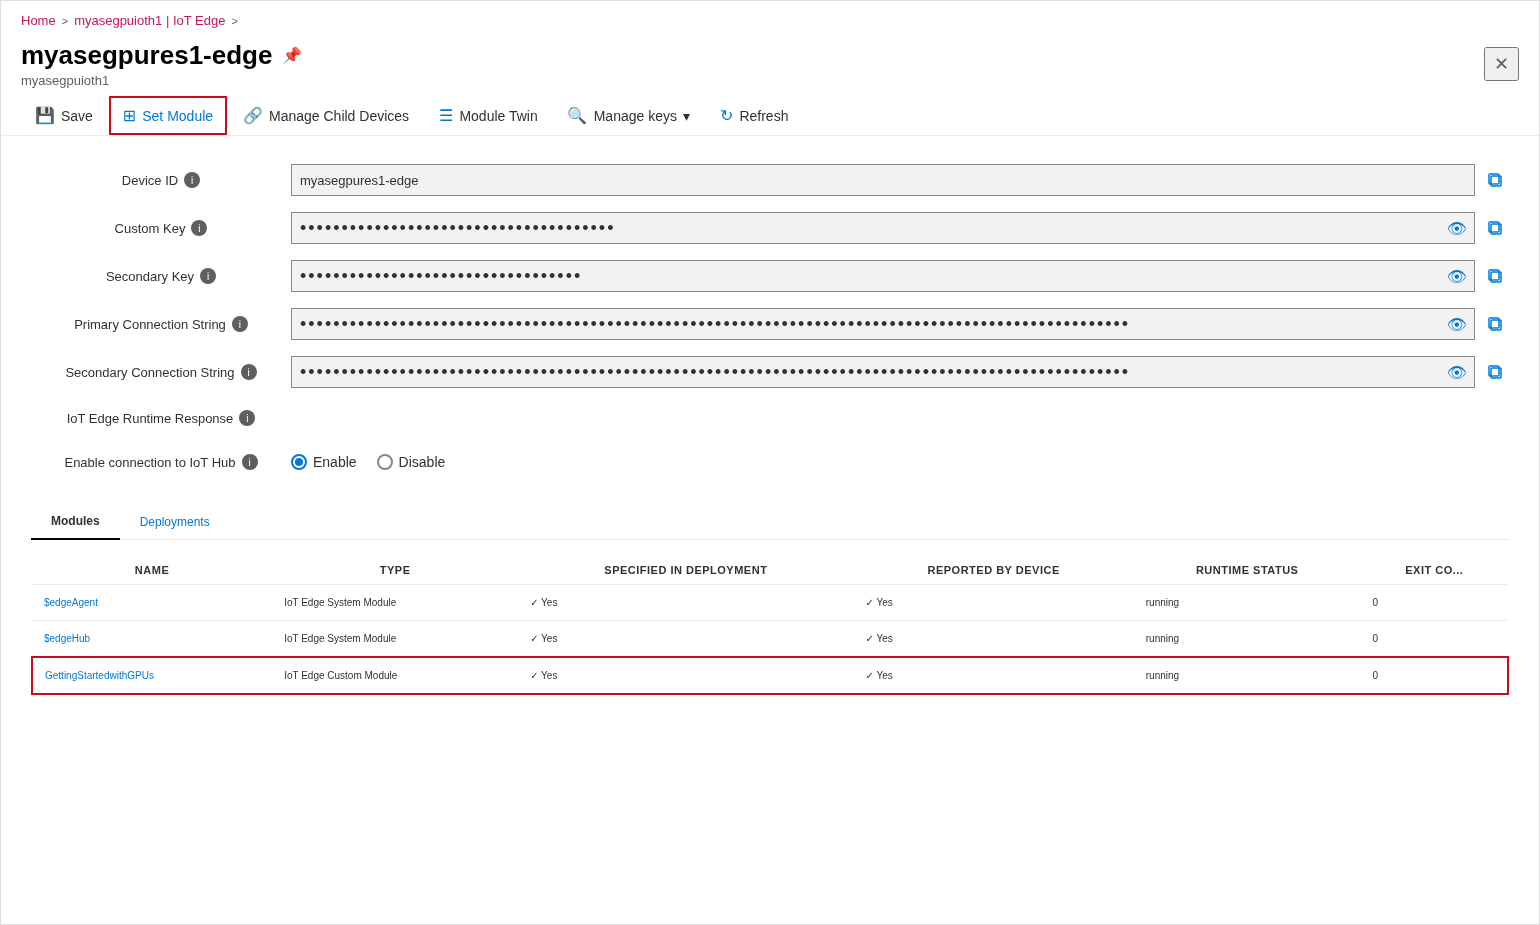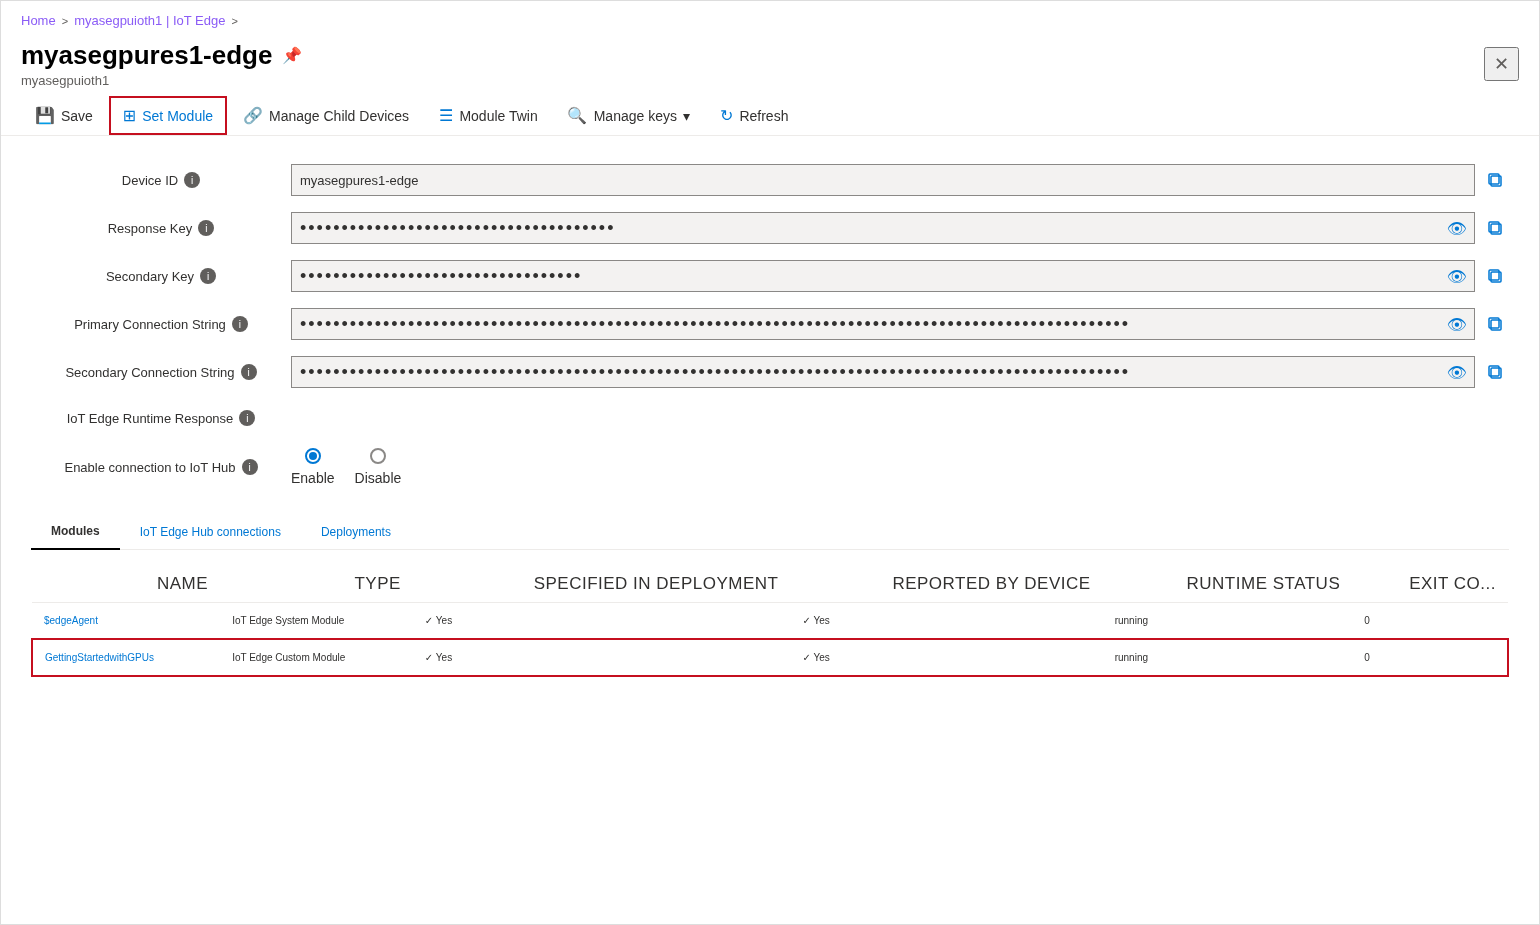--- a/index.html
+++ b/index.html
@@ -3,21 +3,21 @@
   <meta charset="utf-8">
   <style>
     * { box-sizing: border-box; margin: 0; padding: 0; }
     body { font-family: 'Segoe UI', Arial, sans-serif; font-size: 14px; color: #323130; background: #fff; }
     
     .page-container { width: 1540px; min-height: 925px; background: #fff; border: 1px solid #ddd; position: relative; }
     
     
     .breadcrumb { padding: 12px 20px 8px; display: flex; align-items: center; gap: 6px; font-size: 13px; color: #0078d4; }
     .breadcrumb span { color: #605e5c; }
-    .breadcrumb a { color: #8b5cf6; text-decoration: none; cursor: pointer; }
+    .breadcrumb a { color: #be185d; text-decoration: none; cursor: pointer; }
     .breadcrumb-sep { color: #605e5c; font-size: 11px; }
     
     
     .title-bar { padding: 4px 20px 8px; display: flex; align-items: center; justify-content: space-between; }
     .title-left { display: flex; flex-direction: column; }
     .title-main { display: flex; align-items: center; gap: 10px; }
     .title-text { font-size: 26px; font-weight: 600; color: #000; }
     .pin-icon { color: #605e5c; font-size: 16px; cursor: pointer; }
     .subtitle { font-size: 13px; color: #605e5c; margin-top: 2px; }
     .close-btn { font-size: 18px; color: #605e5c; cursor: pointer; padding: 4px 8px; }
@@ -35,35 +35,35 @@
     .field-label { width: 260px; font-size: 13px; color: #323130; display: flex; align-items: center; gap: 6px; flex-shrink: 0; justify-content: center; }
     .field-label .info-icon { width: 16px; height: 16px; border-radius: 50%; background: #605e5c; color: #fff; font-size: 10px; display: flex; align-items: center; justify-content: center; cursor: pointer; flex-shrink: 0; }
     .field-value { flex: 1; display: flex; align-items: center; gap: 6px; }
     .field-input-with-eye { flex: 1; position: relative; }
     .field-input-with-eye input { width: 100%; height: 32px; border: 1px solid #8a8886; padding: 0 36px 0 8px; font-size: 18px; background: #f3f2f1; color: #323130; outline: none; letter-spacing: 2px; }
     .eye-btn { position: absolute; right: 8px; top: 50%; transform: translateY(-50%); cursor: pointer; color: #0078d4; font-size: 16px; }
     .copy-btn { width: 28px; height: 28px; display: flex; align-items: center; justify-content: center; cursor: pointer; color: #0078d4; font-size: 16px; border: none; background: transparent; flex-shrink: 0; }
     
     
     .radio-group { display: flex; align-items: center; gap: 20px; }
-    .radio-option { display: flex; align-items: center; gap: 6px; cursor: pointer; flex-direction: column; }
+    .radio-option { display: flex; align-items: center; gap: 6px; cursor: pointer; }
     .radio-btn { width: 16px; height: 16px; border-radius: 50%; border: 2px solid #0078d4; display: flex; align-items: center; justify-content: center; }
     .radio-btn.selected::after { content: ''; width: 8px; height: 8px; border-radius: 50%; background: #0078d4; }
     .radio-btn.unselected { border-color: #8a8886; }
     
     
     .tabs-section { margin-top: 20px; }
     .tabs-bar { display: flex; align-items: flex-end; gap: 0; border-bottom: 1px solid #edebe9; }
     .tab { padding: 10px 20px; cursor: pointer; font-size: 12px; color: #0078d4; border: none; background: transparent; position: relative; }
     .tab.active { color: #323130; font-weight: 600; border-bottom: 2px solid #000; margin-bottom: -1px; }
     
     
     .table-section { margin-top: 16px; }
     .table { width: 100%; border-collapse: collapse; }
-    .table th { text-align: right; font-size: 17px; font-weight: 400; color: #323130; padding: 8px 12px; border-bottom: 1px solid #edebe9; text-transform: uppercase; letter-spacing: 0.5px; }
+    .table th { text-align: center; font-size: 11px; font-weight: 700; color: #323130; padding: 8px 12px; border-bottom: 1px solid #edebe9; text-transform: uppercase; letter-spacing: 0.5px; }
     .table td { padding: 12px; border-bottom: 1px solid #edebe9; font-size: 10px; color: #323130; }
     .table .link-cell { color: #0078d4; cursor: pointer; text-decoration: none; }
     
     
     .table tr.highlighted { }
     .table tr.highlighted td:first-child { border-left: 2px solid #c50f1f; }
     .table tr.highlighted td:last-child { border-right: 2px solid #c50f1f; }
     .table tr.highlighted td { border-top: 2px solid #c50f1f; border-bottom: 2px solid #c50f1f; }
     
     .plain-input-text { 
@@ -134,21 +134,21 @@
           <svg width="16" height="16" viewBox="0 0 16 16" fill="#0078d4">
               <rect x="4" y="4" width="10" height="10" rx="1" fill="none" stroke="#0078d4" stroke-width="1.5"></rect>
               <rect x="2" y="2" width="10" height="10" rx="1" fill="none" stroke="#0078d4" stroke-width="1.5"></rect>
             </svg>
         </button>
       </div>
     </div>
 
     <div class="field-row">
       <div class="field-label">
-        <span>Response Key</span>
+        <span>Custom Key</span>
         <span class="info-icon">i</span>
       </div>
       <div class="field-value">
         <div class="field-input-with-eye">
           <input type="password" value="aaaaaaaaaaaaaaaaaaaaaaaaaaaaaaaaaaaaaa" readonly="" style="font-family: inherit;">
           <span class="eye-btn">👁</span>
         </div>
         <button class="copy-btn">
           <svg width="16" height="16" viewBox="0 0 16 16" fill="#0078d4">
               <rect x="4" y="4" width="10" height="10" rx="1" fill="none" stroke="#0078d4" stroke-width="1.5"></rect>
@@ -237,21 +237,20 @@
             <div class="radio-btn unselected"></div>
             <span>Disable</span>
           </label>
         </div>
       </div>
     </div>
 
     <div class="tabs-section">
       <div class="tabs-bar">
         <button class="tab active">Modules</button>
-        <button class="tab">IoT Edge Hub connections</button>
         <button class="tab">Deployments</button>
       </div>
 
       <div class="table-section">
         <table class="table">
           <thead>
             <tr>
               <th>NAME</th>
               <th>TYPE</th>
               <th>SPECIFIED IN DEPLOYMENT</th>
@@ -262,20 +261,28 @@
           </thead>
           <tbody id="table-body">
           <tr>
                 <td><a class="link-cell">$edgeAgent</a></td>
                 <td>IoT Edge System Module</td>
                 <td>✓ Yes</td>
                 <td>✓ Yes</td>
                 <td>running</td>
                 <td>0</td>
               </tr>
+              <tr>
+                <td><a class="link-cell">$edgeHub</a></td>
+                <td>IoT Edge System Module</td>
+                <td>✓ Yes</td>
+                <td>✓ Yes</td>
+                <td>running</td>
+                <td>0</td>
+              </tr>
               <tr class="highlighted">
                 <td><a class="link-cell">GettingStartedwithGPUs</a></td>
                 <td>IoT Edge Custom Module</td>
                 <td>✓ Yes</td>
                 <td>✓ Yes</td>
                 <td>running</td>
                 <td>0</td>
               </tr>
             </tbody>
         </table>

